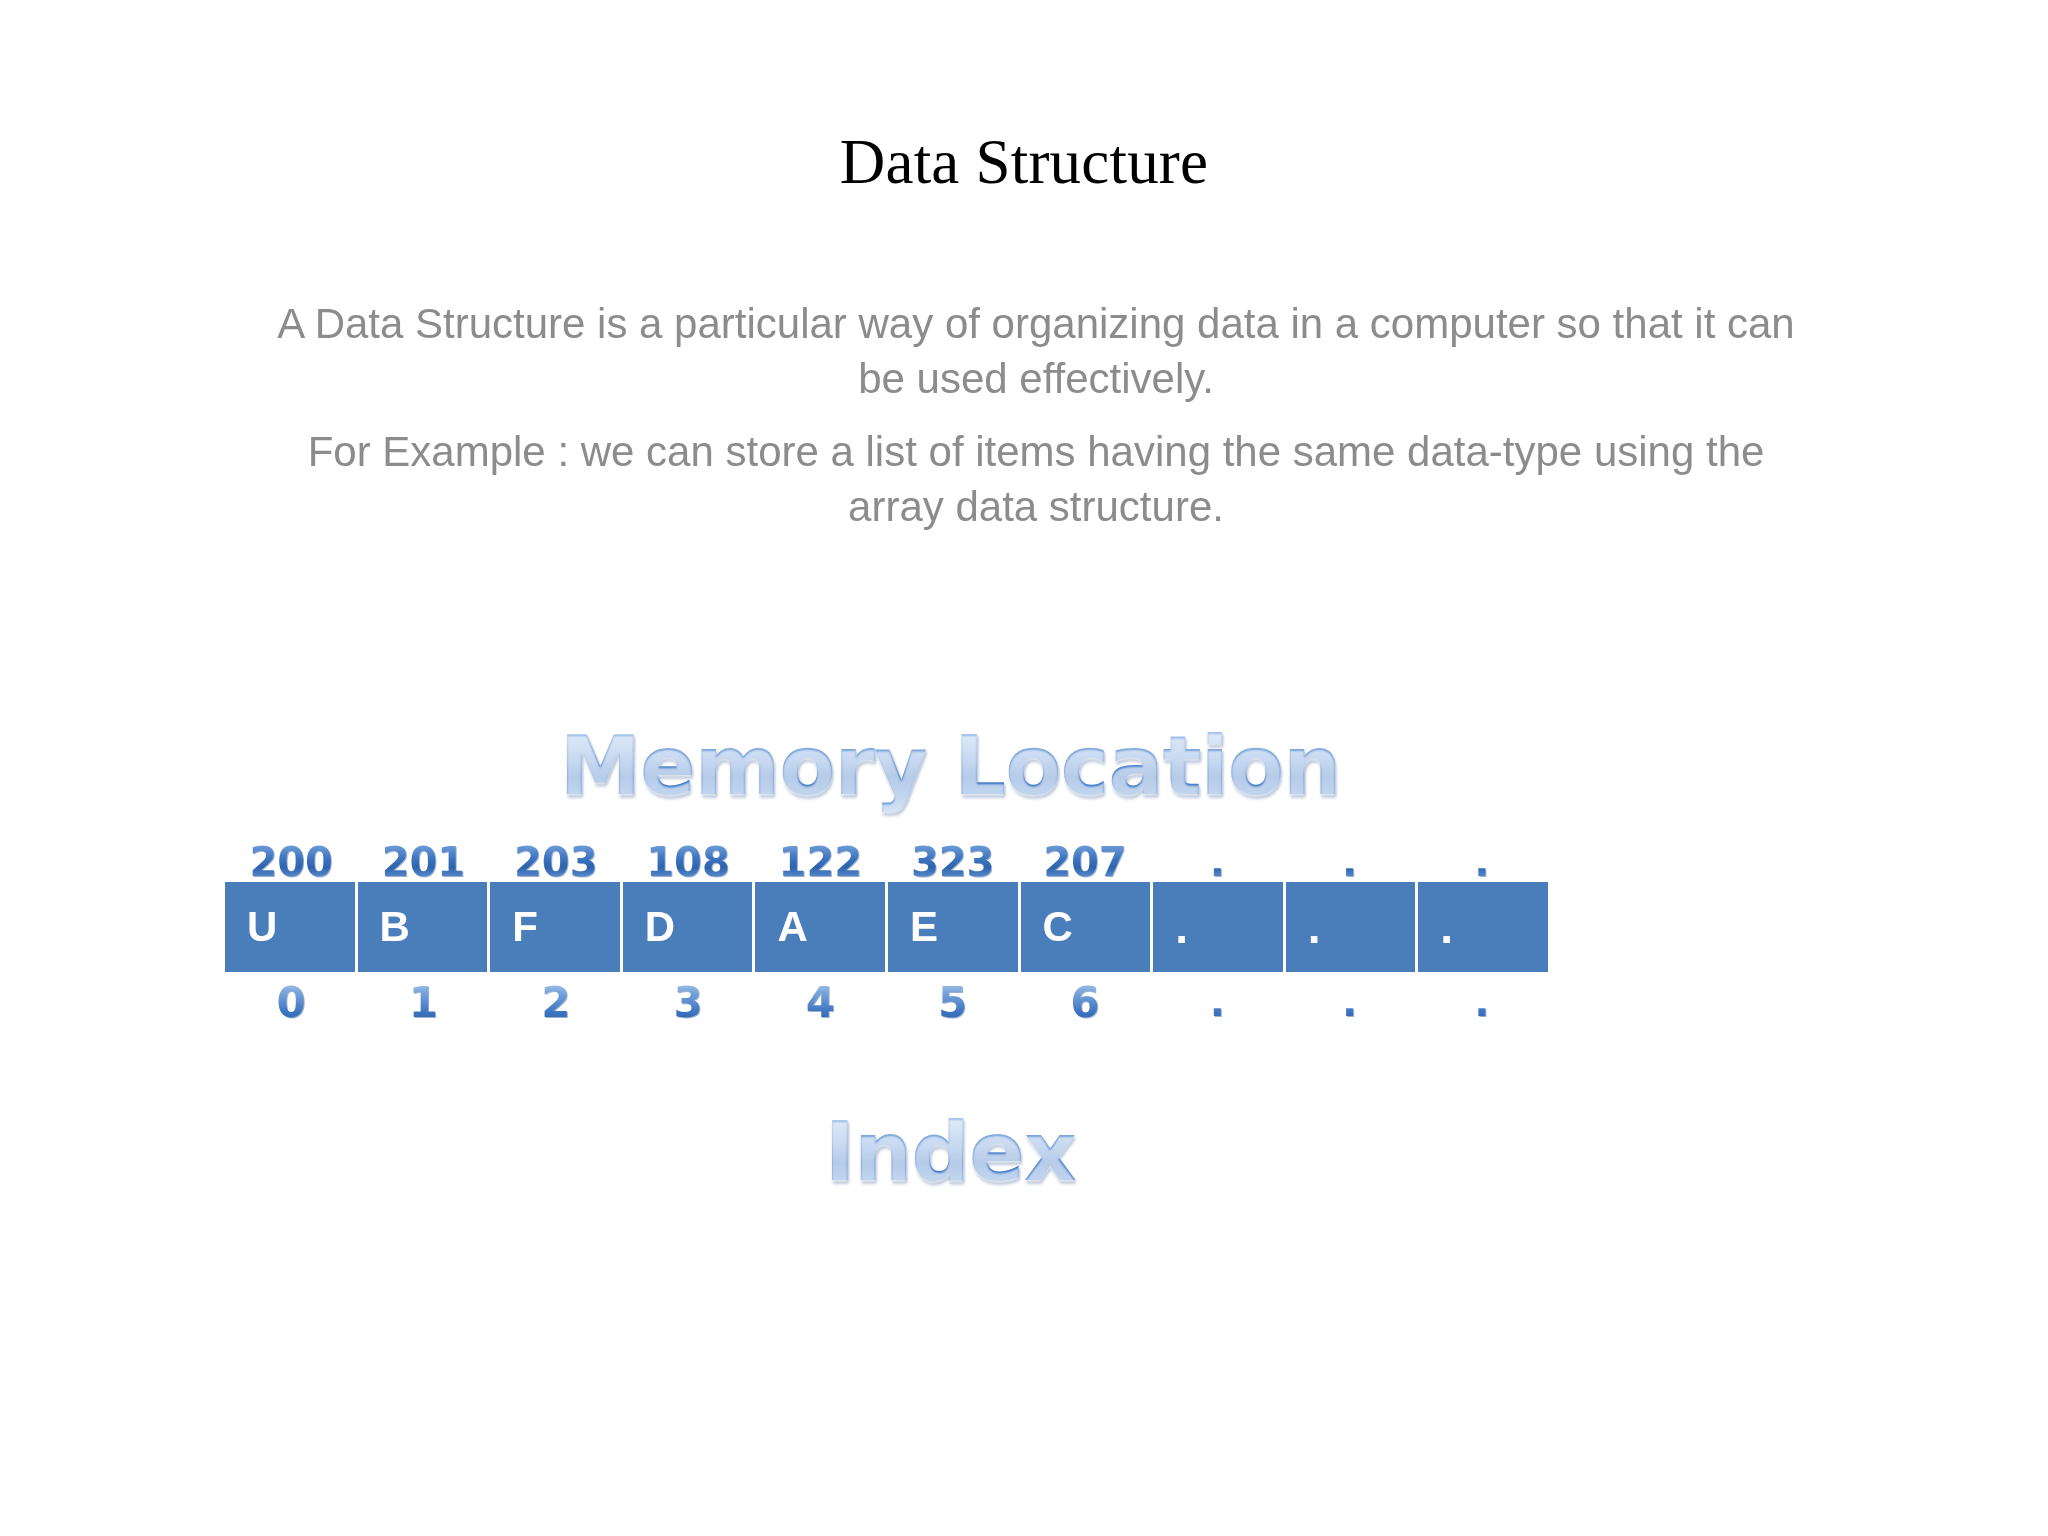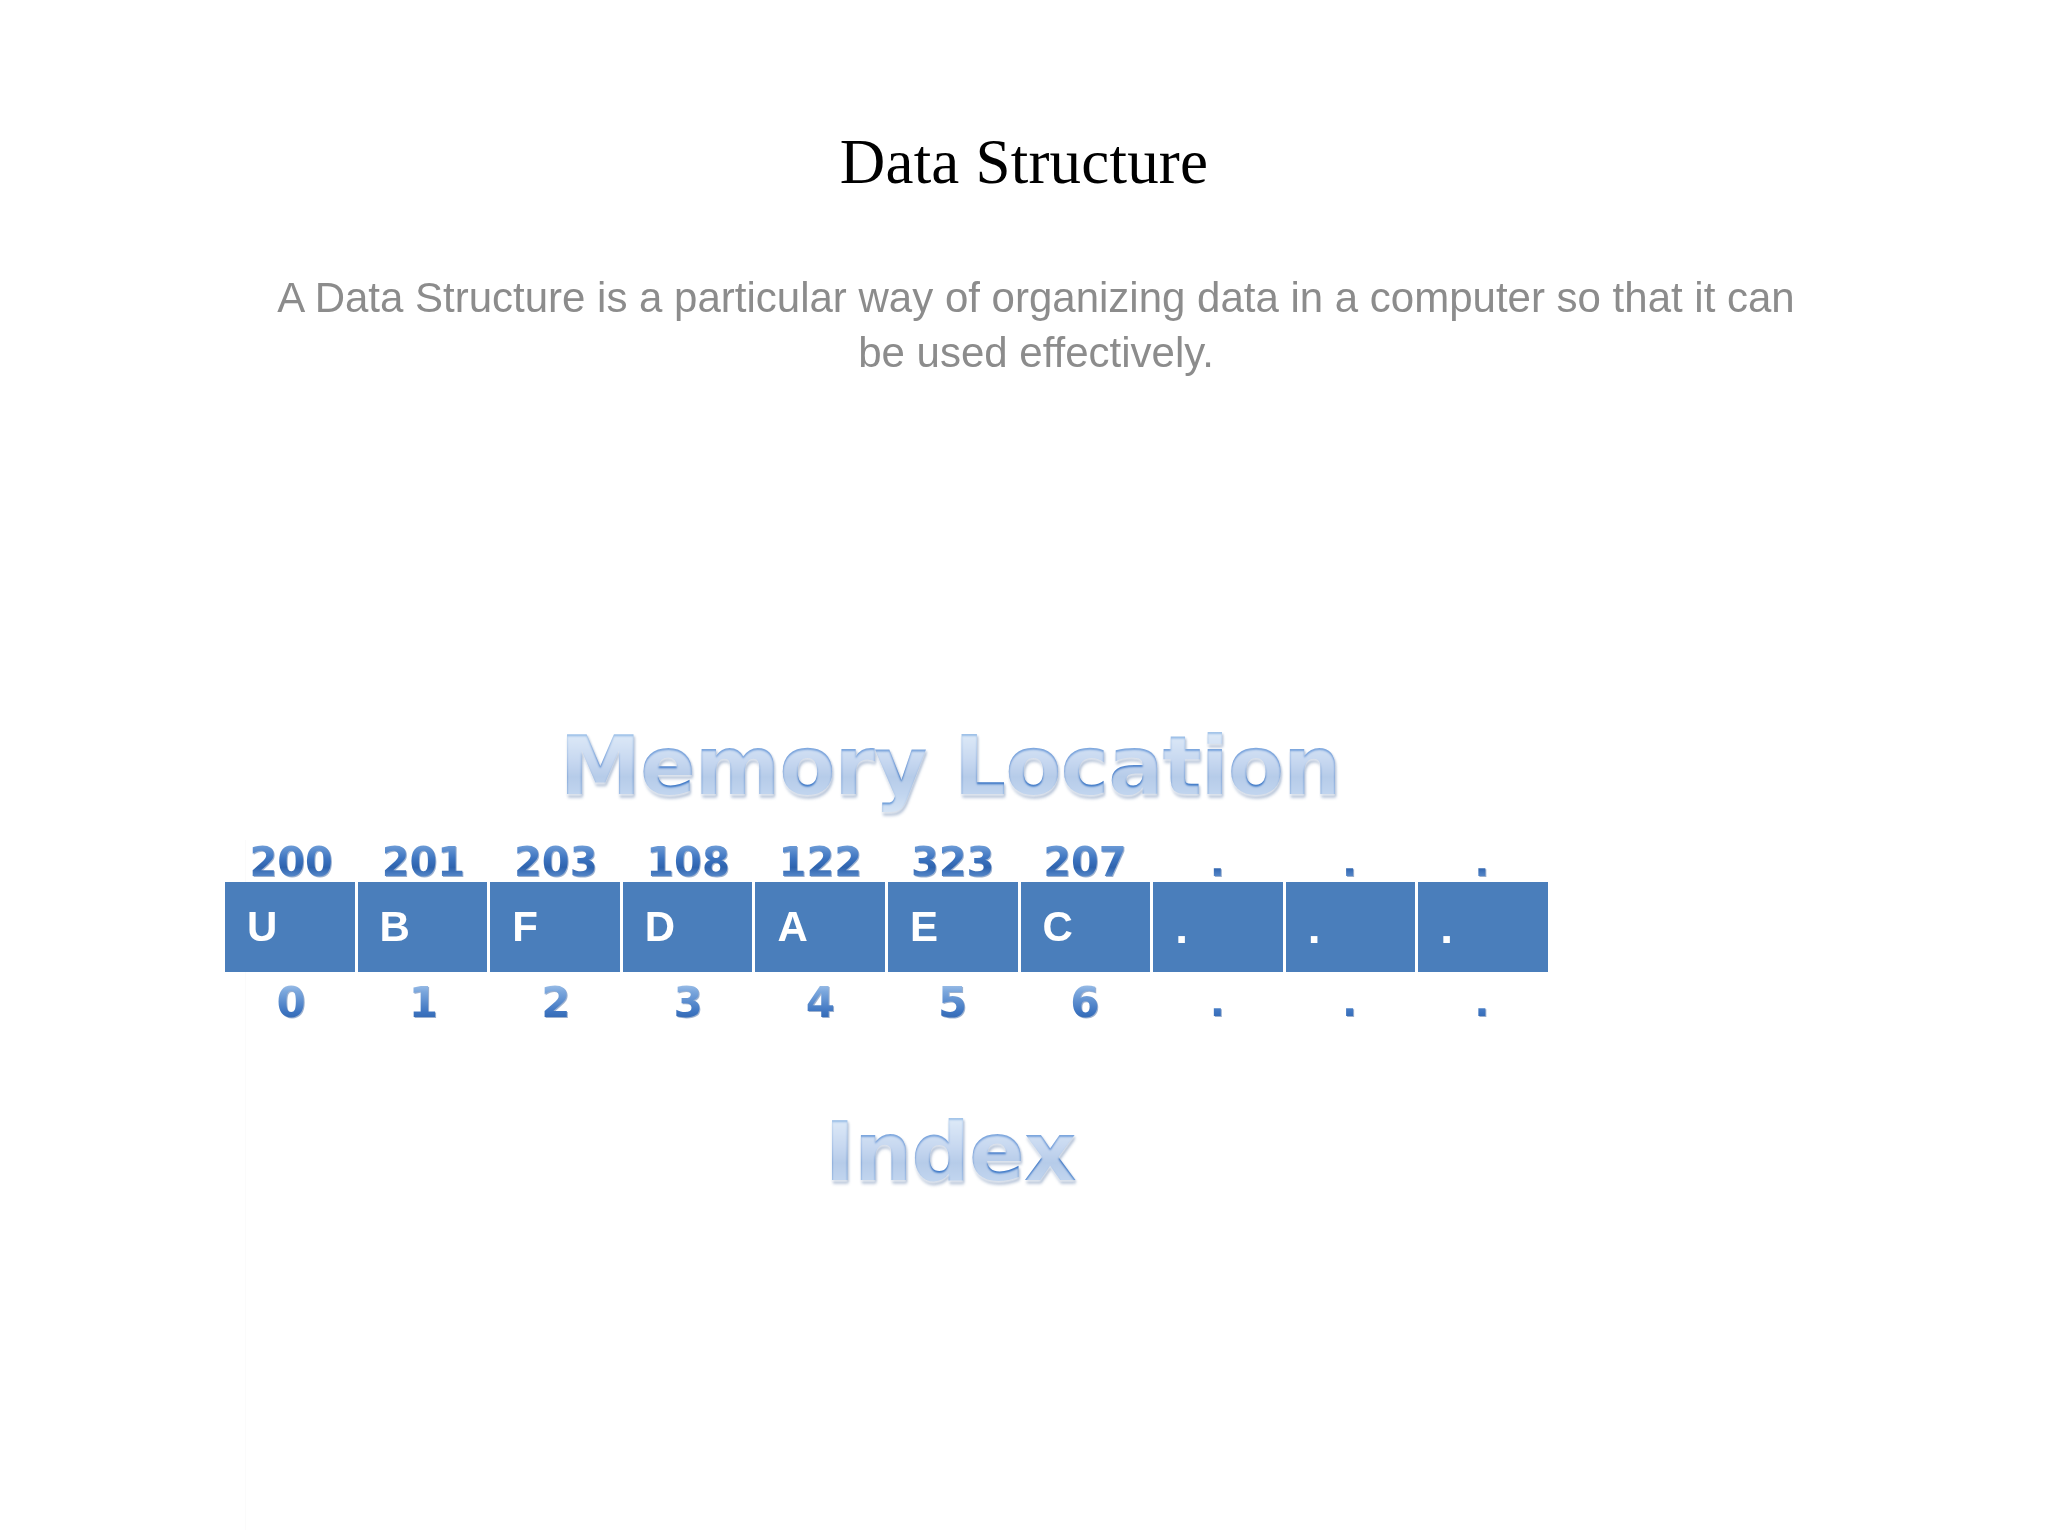--- a/index.html
+++ b/index.html
@@ -41,21 +41,21 @@
   .body-block {
     position: absolute;
     left: 256px;
     width: 1560px;
     text-align: center;
     color: #8c8c8c;
     font-size: 42px;
     line-height: 1.32;
     font-family: "Liberation Sans", sans-serif;
   }
-  .para-1 { top: 270px; }
+  .para-1 { top: 296px; }
   .para-2 { top: 424px; }
 
   
   .wordart {
     position: absolute;
     width: 1900px;
     left: 0;
     text-align: center;
     font-family: "DejaVu Sans", sans-serif;
     font-weight: bold;
@@ -160,20 +160,21 @@
 </style>
 </head>
 <body>
 
 <div class="slide">
 
   <div class="slide-title">Data Structure</div>
 
   <div class="body-block para-1">A Data Structure  is a particular way of organizing data in a  computer so that it can be used effectively.</div>
 
+  <div class="body-block para-2">For Example : we can store a list of items having the same data-type using the array data structure.</div>
 
   <div class="wordart wordart-memory">Memory Location</div>
 
   <div class="faint-guide"></div>
 
   <div class="array-wrap">
 
     <div class="addr-row">
       <div class="addr-cell">200</div>
       <div class="addr-cell">201</div>

